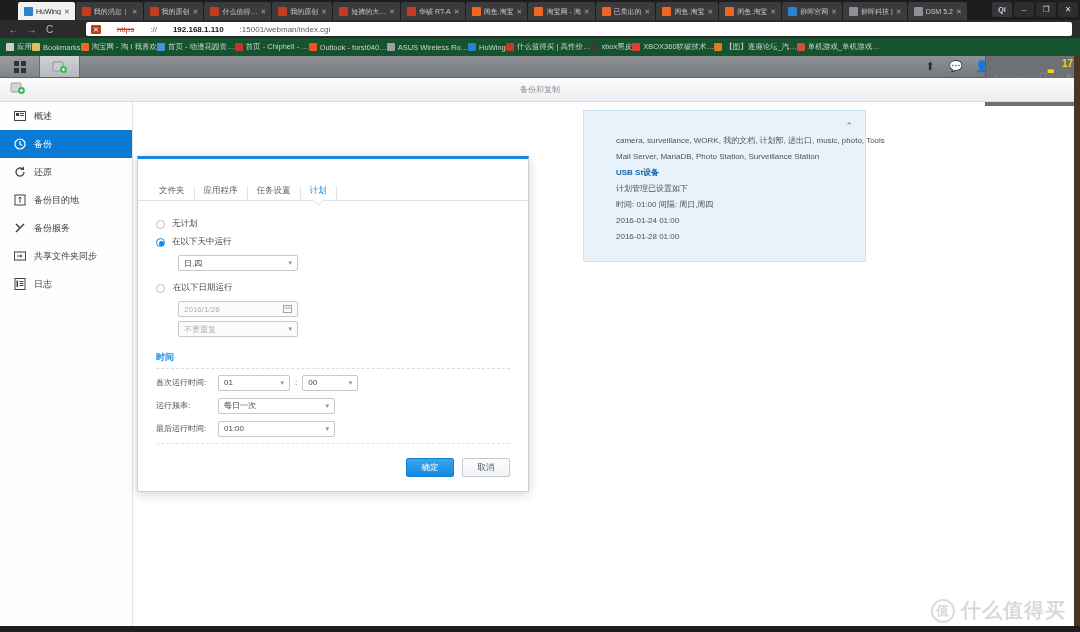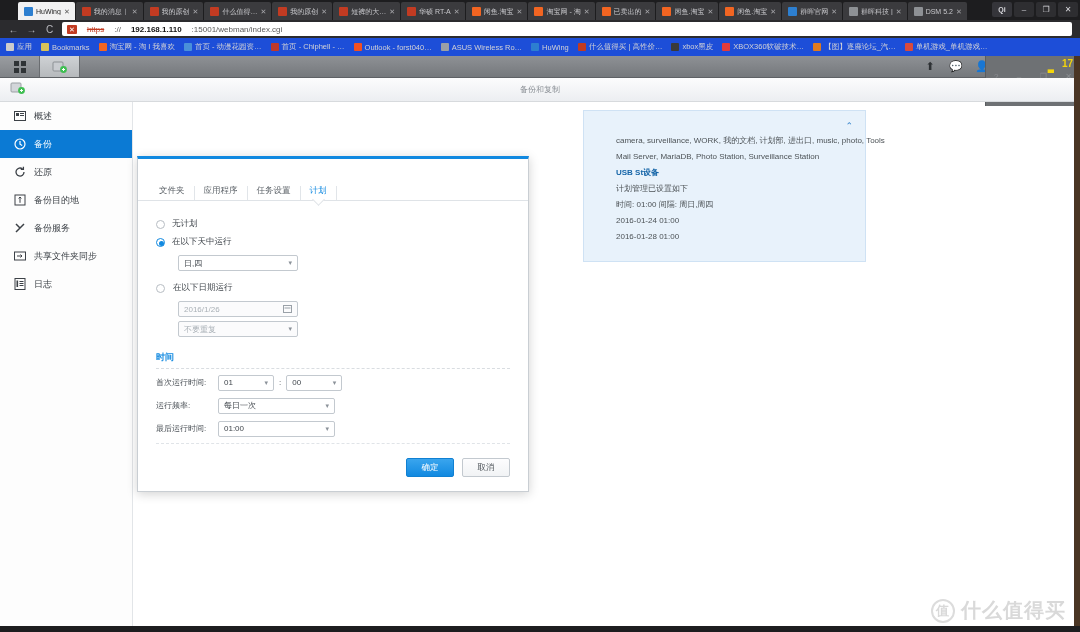--- a/index.html
+++ b/index.html
@@ -55,35 +55,35 @@
   .winctl .qi { background: #35353a; font-weight: bold; font-size: 7px; }
 
   .urlbar-row {
     position: absolute; left: 0; top: 20px; width: 1080px; height: 18px;
     display: flex; align-items: center; gap: 7px; padding: 0 8px;
     background: #2b2b2e;
   }
   .navicon { color: #b9b9be; font-size: 10px; width: 11px; text-align: center; }
   .urlfield {
     flex: 1 1 auto; height: 14px; background: #ffffff; border-radius: 2px;
-    display: flex; align-items: center; padding: 0 5px; gap: 10px;
-    font-size: 8px; color: #2b2b2b; overflow: hidden; white-space: nowrap;
+    display: flex; align-items: center; padding: 0 5px; gap: 16px;
+    font-size: 8px; color: #2b2b2b; overflow: hidden; white-space: nowrap; margin-left: 24px;
   }
   .url-warn {
     color: #c23b22; font-size: 7px; background: #c23b22; color: #fff;
     padding: 0 2px; border-radius: 1px; line-height: 9px;
   }
   .url-scheme { color: #c23b22; text-decoration: line-through; }
   .url-host { color: #111; font-weight: bold; }
   .url-rest { color: #5a5a5a; }
 
   .bookmarks {
     position: absolute; left: 0; top: 38px; width: 1080px; height: 18px;
-    display: flex; align-items: center; gap: 9px; padding: 0 6px;
-    background: #1d4ed8; overflow: hidden;
+    display: flex; align-items: center; padding: 0 6px;
+    background: #14532d; overflow: hidden;
   }
   .bm {
     display: flex; align-items: center; gap: 3px;
     color: #d2d2d6; font-size: 7.5px; white-space: nowrap; flex: 0 0 auto;
   }
   .bm .bmico {
     width: 8px; height: 8px; border-radius: 1px; flex: 0 0 8px; display: inline-block;
   }
 
   
@@ -623,21 +623,21 @@
         <div class="combo dim" style="width:120px;margin:4px 0 0 22px;">
           <span>不要重复</span>
           <span class="caret">▾</span>
         </div>
 
         <div class="sect-title">时间</div>
         <div class="sect-rule"></div>
 
         <div class="field-row">
           <span class="field-label">首次运行时间:</span>
-          <div class="combo" style="width:56px;">
+          <div class="combo" style="width:72px;">
             <span>01</span>
             <span class="caret">▾</span>
           </div>
           <span style="margin:0 5px;font-size:8px;color:#4a5056;">:</span>
           <div class="combo" style="width:56px;">
             <span>00</span>
             <span class="caret">▾</span>
           </div>
         </div>
 

